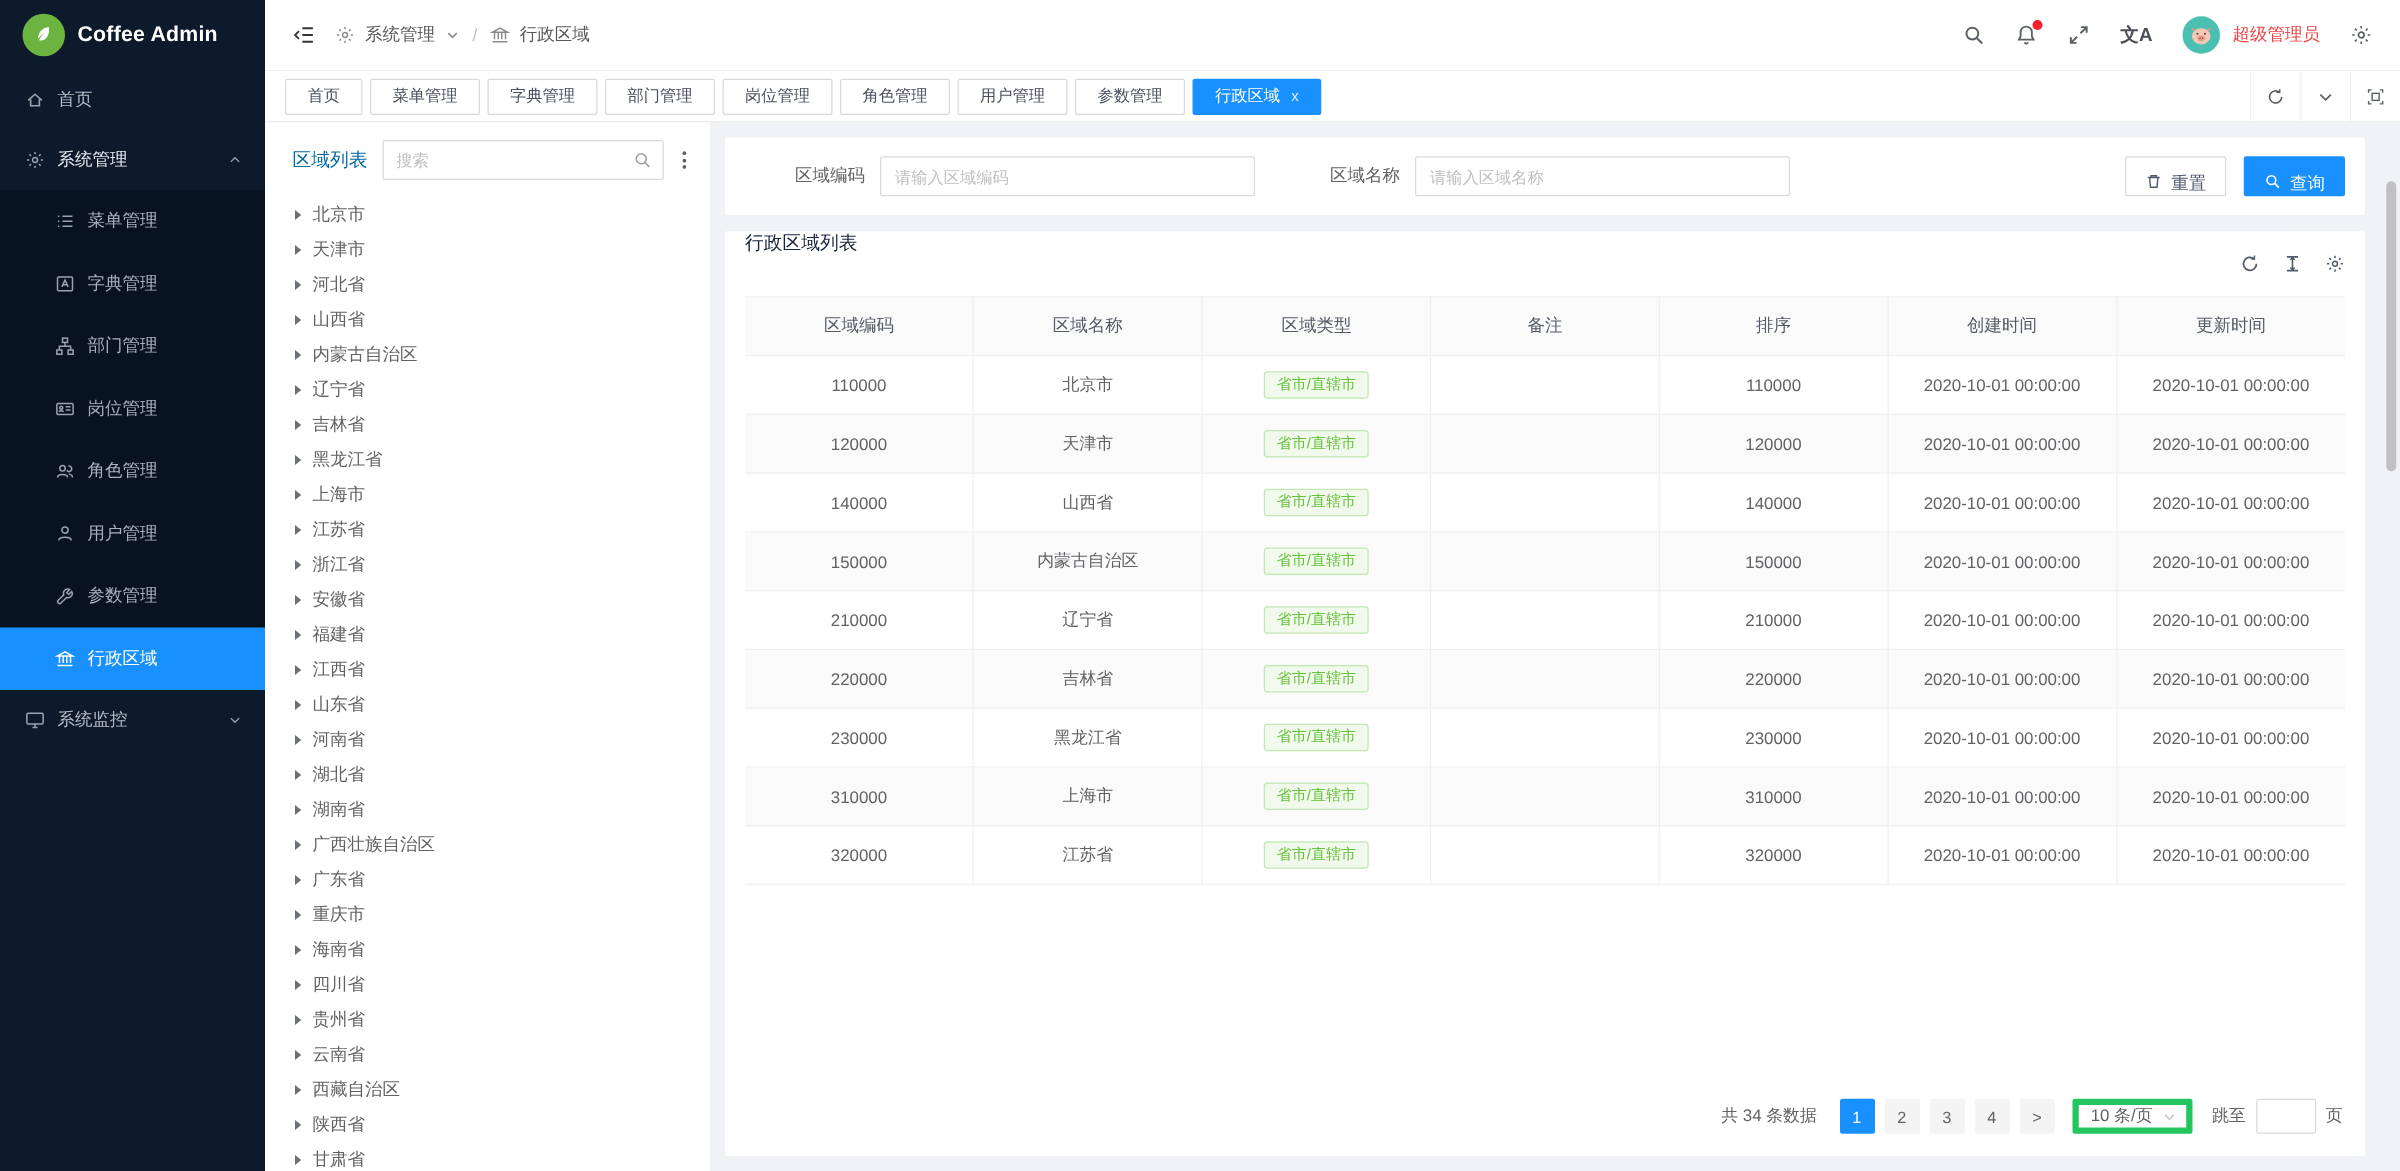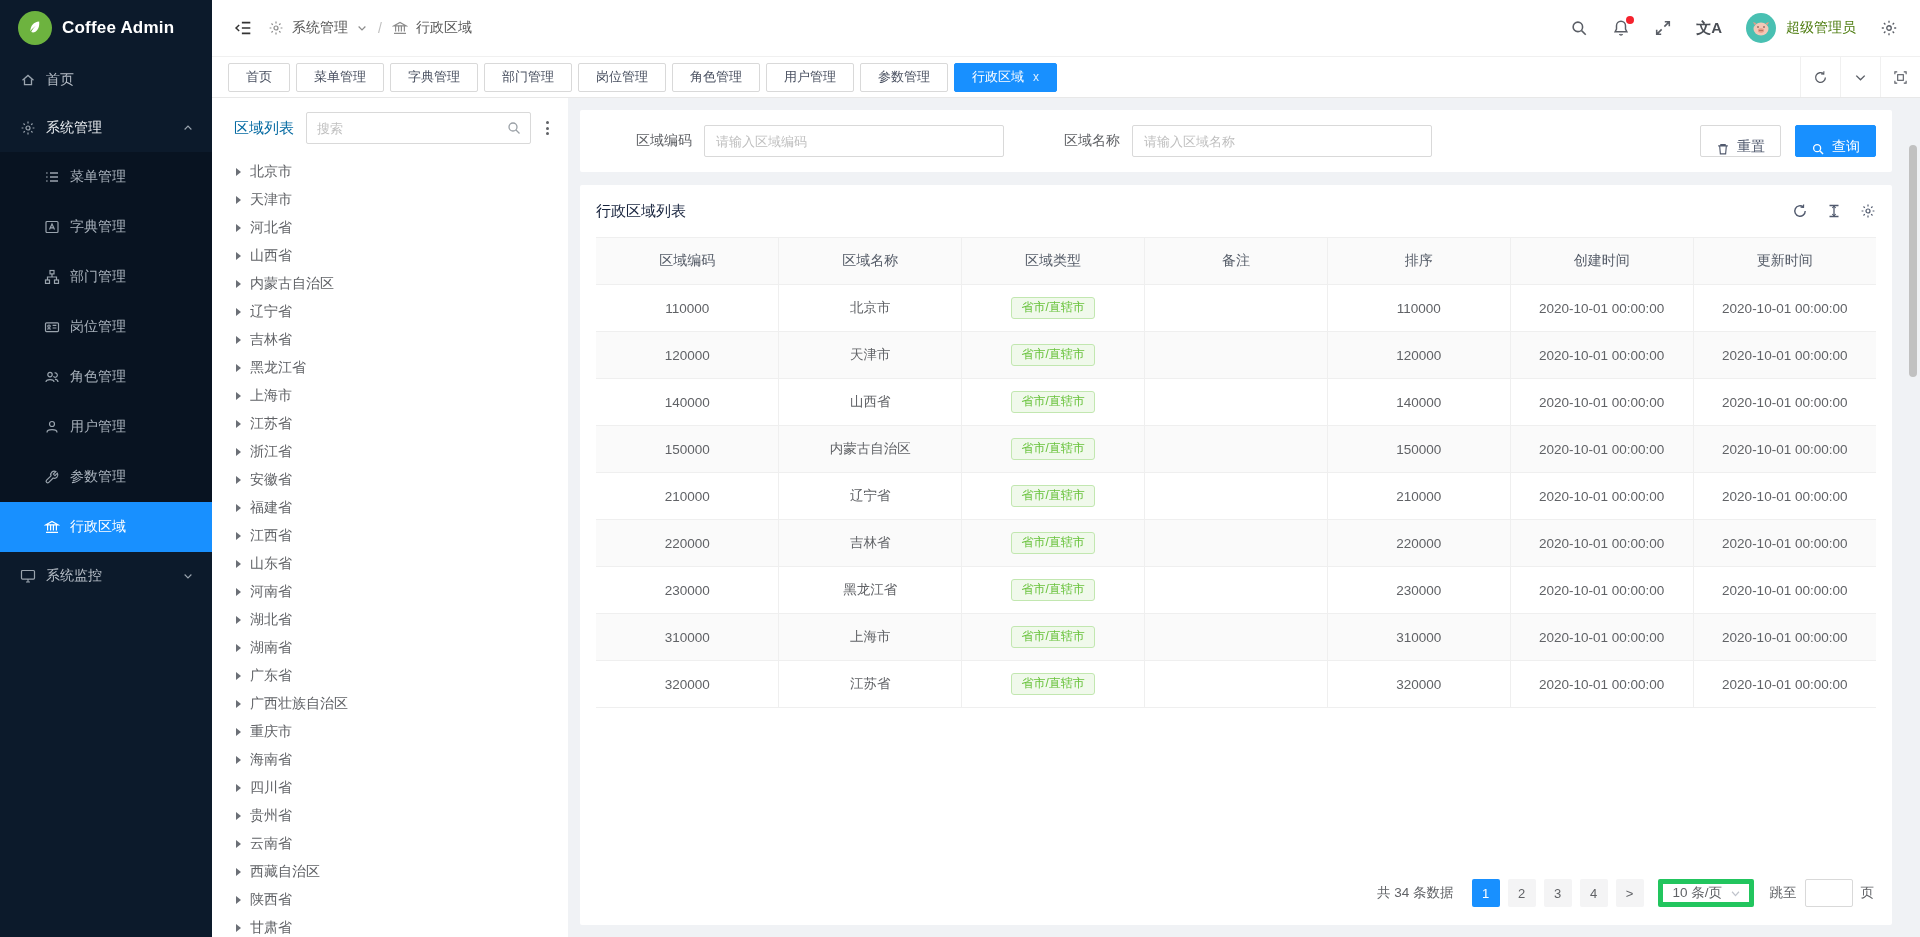--- a/index.html
+++ b/index.html
@@ -38,21 +38,21 @@
   .collapse-btn svg { width:18px; height:18px; }
   .top-actions { margin-left:auto; display:flex; align-items:center; gap:24px; color:#5a5e66; }
   .top-actions .icon { cursor:pointer; }
   .top-actions .icon svg { width:18px; height:18px; }
   .bell-wrap { position:relative; }
   .bell-dot { position:absolute; top:-3px; right:-4px; width:8px; height:8px; border-radius:50%; background:#f5222d; }
   .translate-glyph { font-size:15px; font-weight:bold; cursor:pointer; color:#4a4e55; }
   .user-chip { display:flex; align-items:center; gap:10px; cursor:pointer; }
   .avatar { width:30px; height:30px; border-radius:50%; background:#49c0b2; display:flex; align-items:center; justify-content:center; overflow:hidden; }
   .avatar svg { width:22px; height:22px; }
-  .user-name { color:#4d7c0f; }
+  .user-name { color:#ef4444; }
 
   
   .tabbar { height:41px; background:#fff; display:flex; align-items:center; padding-left:16px; border-bottom:1px solid #e8e8e8; flex:0 0 auto; }
   .tabs { display:flex; align-items:center; flex:1; min-width:0; }
   .tab { height:29px; border:1px solid #d9d9d9; border-radius:2px; background:#fff; color:#495060;
     display:flex; align-items:center; padding:0 17px; margin-right:6px; font-size:13px; cursor:pointer; white-space:nowrap; }
   .tab.active { background:#1890ff; border-color:#1890ff; color:#fff; }
   .tab .tab-close { margin-left:9px; font-size:12px; opacity:.85; }
   .tab-actions { display:flex; align-items:stretch; height:100%; flex:0 0 auto; }
   .tab-act { width:40px; display:flex; align-items:center; justify-content:center; color:#5a5e66; cursor:pointer; border-left:1px solid #f0f0f0; }
@@ -78,27 +78,27 @@
   
   .right-col { flex:1; min-width:0; display:flex; flex-direction:column; padding:12px 28px 12px 0; }
   .card { background:#fff; border-radius:2px; }
   .search-card { height:62px; display:flex; align-items:center; padding:0 16px 0 56px; margin-bottom:13px; flex:0 0 auto; }
   .form-item { display:flex; align-items:center; }
   .form-label { color:#606266; margin-right:12px; white-space:nowrap; }
   .form-input { width:300px; height:32px; border:1px solid #d9d9d9; border-radius:2px; padding:0 11px; font-size:13px; color:#333; outline:0; font-family:inherit; }
   .form-input::placeholder { color:#bfbfbf; }
   .gap { width:60px; }
   .btns { margin-left:auto; display:flex; align-items:center; gap:14px; }
-  .btn { height:32px; border-radius:2px; display:flex; align-items:flex-end; gap:7px; padding:0 15px; font-size:14px; cursor:pointer; }
+  .btn { height:32px; border-radius:2px; display:flex; align-items:flex-start; gap:7px; padding:12px 15px; font-size:14px; cursor:pointer; }
   .btn svg { width:14px; height:14px; }
   .btn-plain { background:#fff; border:1px solid #d9d9d9; color:#515a6e; }
   .btn-primary { background:#1890ff; border:1px solid #1890ff; color:#fff; }
 
   .table-card { flex:1; display:flex; flex-direction:column; padding:0 16px 12px 16px; min-height:0; }
-  .card-head { height:52px; display:flex; align-items:center; flex:0 0 auto; }
+  .card-head { height:52px; display:flex; flex:0 0 auto; }
   .card-title { font-size:15px; color:#17233d; }
   .card-tools { margin-left:auto; display:flex; align-items:center; gap:18px; color:#515a6e; }
   .card-tools .icon { cursor:pointer; }
 
   table.grid { width:100%; border-collapse:collapse; table-layout:fixed; }
   .grid th, .grid td { border-bottom:1px solid #efefef; border-right:1px solid #efefef; text-align:center; font-weight:normal; }
   .grid th:last-child, .grid td:last-child { border-right:0; }
   .grid thead th { height:47px; background:#fafafa; color:#555c68; font-size:14px; border-top:1px solid #efefef; }
   .grid tbody td { height:47px; color:#606266; font-size:13.5px; }
   .grid tbody tr:nth-child(even) td { background:#fafafa; }
@@ -468,25 +468,25 @@
             <div class="tree-item">
               <span class="caret"></span>
               <span>湖北省</span>
             </div>
             <div class="tree-item">
               <span class="caret"></span>
               <span>湖南省</span>
             </div>
             <div class="tree-item">
               <span class="caret"></span>
+              <span>广西壮族自治区</span>
+            </div>
+            <div class="tree-item">
+              <span class="caret"></span>
               <span>广东省</span>
-            </div>
-            <div class="tree-item">
-              <span class="caret"></span>
-              <span>广西壮族自治区</span>
             </div>
             <div class="tree-item">
               <span class="caret"></span>
               <span>重庆市</span>
             </div>
             <div class="tree-item">
               <span class="caret"></span>
               <span>海南省</span>
             </div>
             <div class="tree-item">

